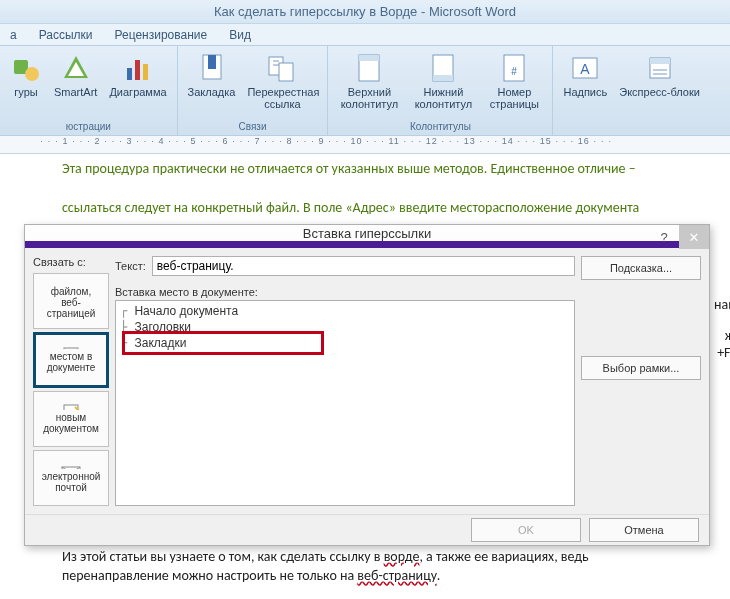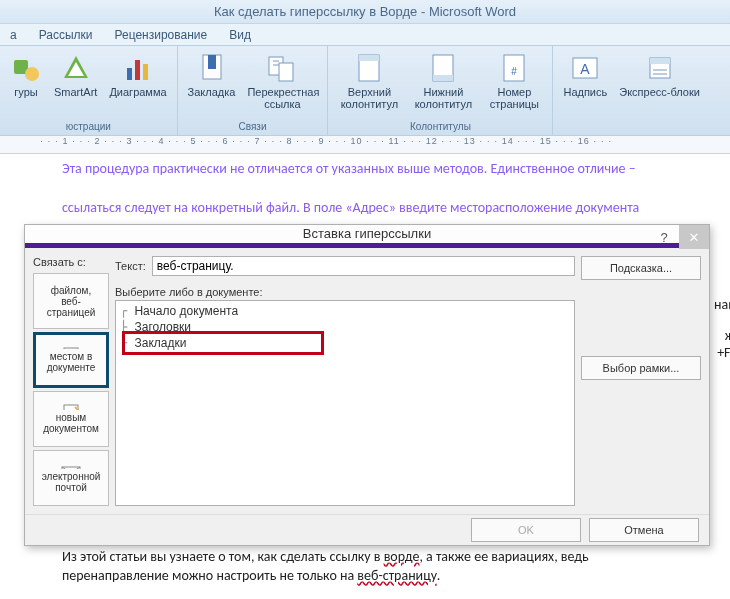--- a/index.html
+++ b/index.html
@@ -88,41 +88,41 @@
     padding-left: 40px;
     white-space: nowrap;
     overflow: hidden;
     letter-spacing: 1px;
     position: relative;
   }
   .doc {
     padding: 6px 30px 0 62px;
     font-family: Calibri, sans-serif;
     font-size: 14px;
-    color: #8b5cf6;
+    color: #4d7c0f;
     line-height: 1.35;
     position: relative;
   }
   .doc p + p { margin-top: 20px; }
   .dialog {
     position: absolute;
     left: 24px;
     top: 224px;
     width: 686px;
     height: 322px;
     background: #f0f0f0;
     border: 1px solid #b0b0b0;
     box-shadow: 2px 3px 8px rgba(0,0,0,.25);
     display: flex;
     flex-direction: column;
   }
   .dlg-title {
     height: 28px;
     background: #fdfdfd;
-    border-bottom: 5px solid #4c1d95;
+    border-bottom: 7px solid #4c1d95;
     display: flex;
     align-items: center;
     justify-content: center;
     position: relative;
     font-size: 13px;
     color: #333;
   }
   .dlg-ctrls {
     position: absolute;
     right: 0;
@@ -465,21 +465,21 @@
           </svg>
         <span>электронной почтой</span>
       </div>
     </div>
 
     <div class="main-col">
       <div class="text-row">
         <label>Текст:</label>
         <input type="text" value="веб-страницу." style="">
       </div>
-      <div class="sel-label">Выберите либо в документе:</div>
+      <div class="sel-label">Вставка место в документе:</div>
       <div class="tree">
         <div class="tree-item">
           <span class="tree-connector">┌ </span>
             <span>Начало документа</span>
         </div>
         <div class="tree-item">
           <span class="tree-connector">├ </span>
             <span>Заголовки</span>
         </div>
         <div class="tree-item">

